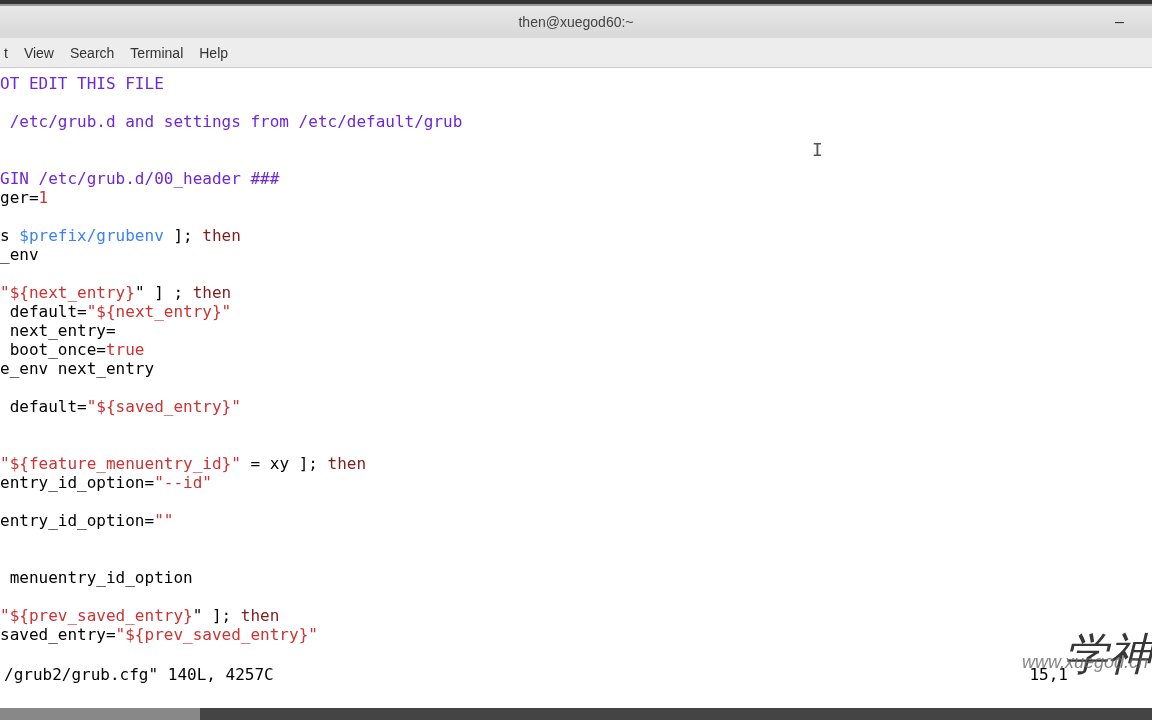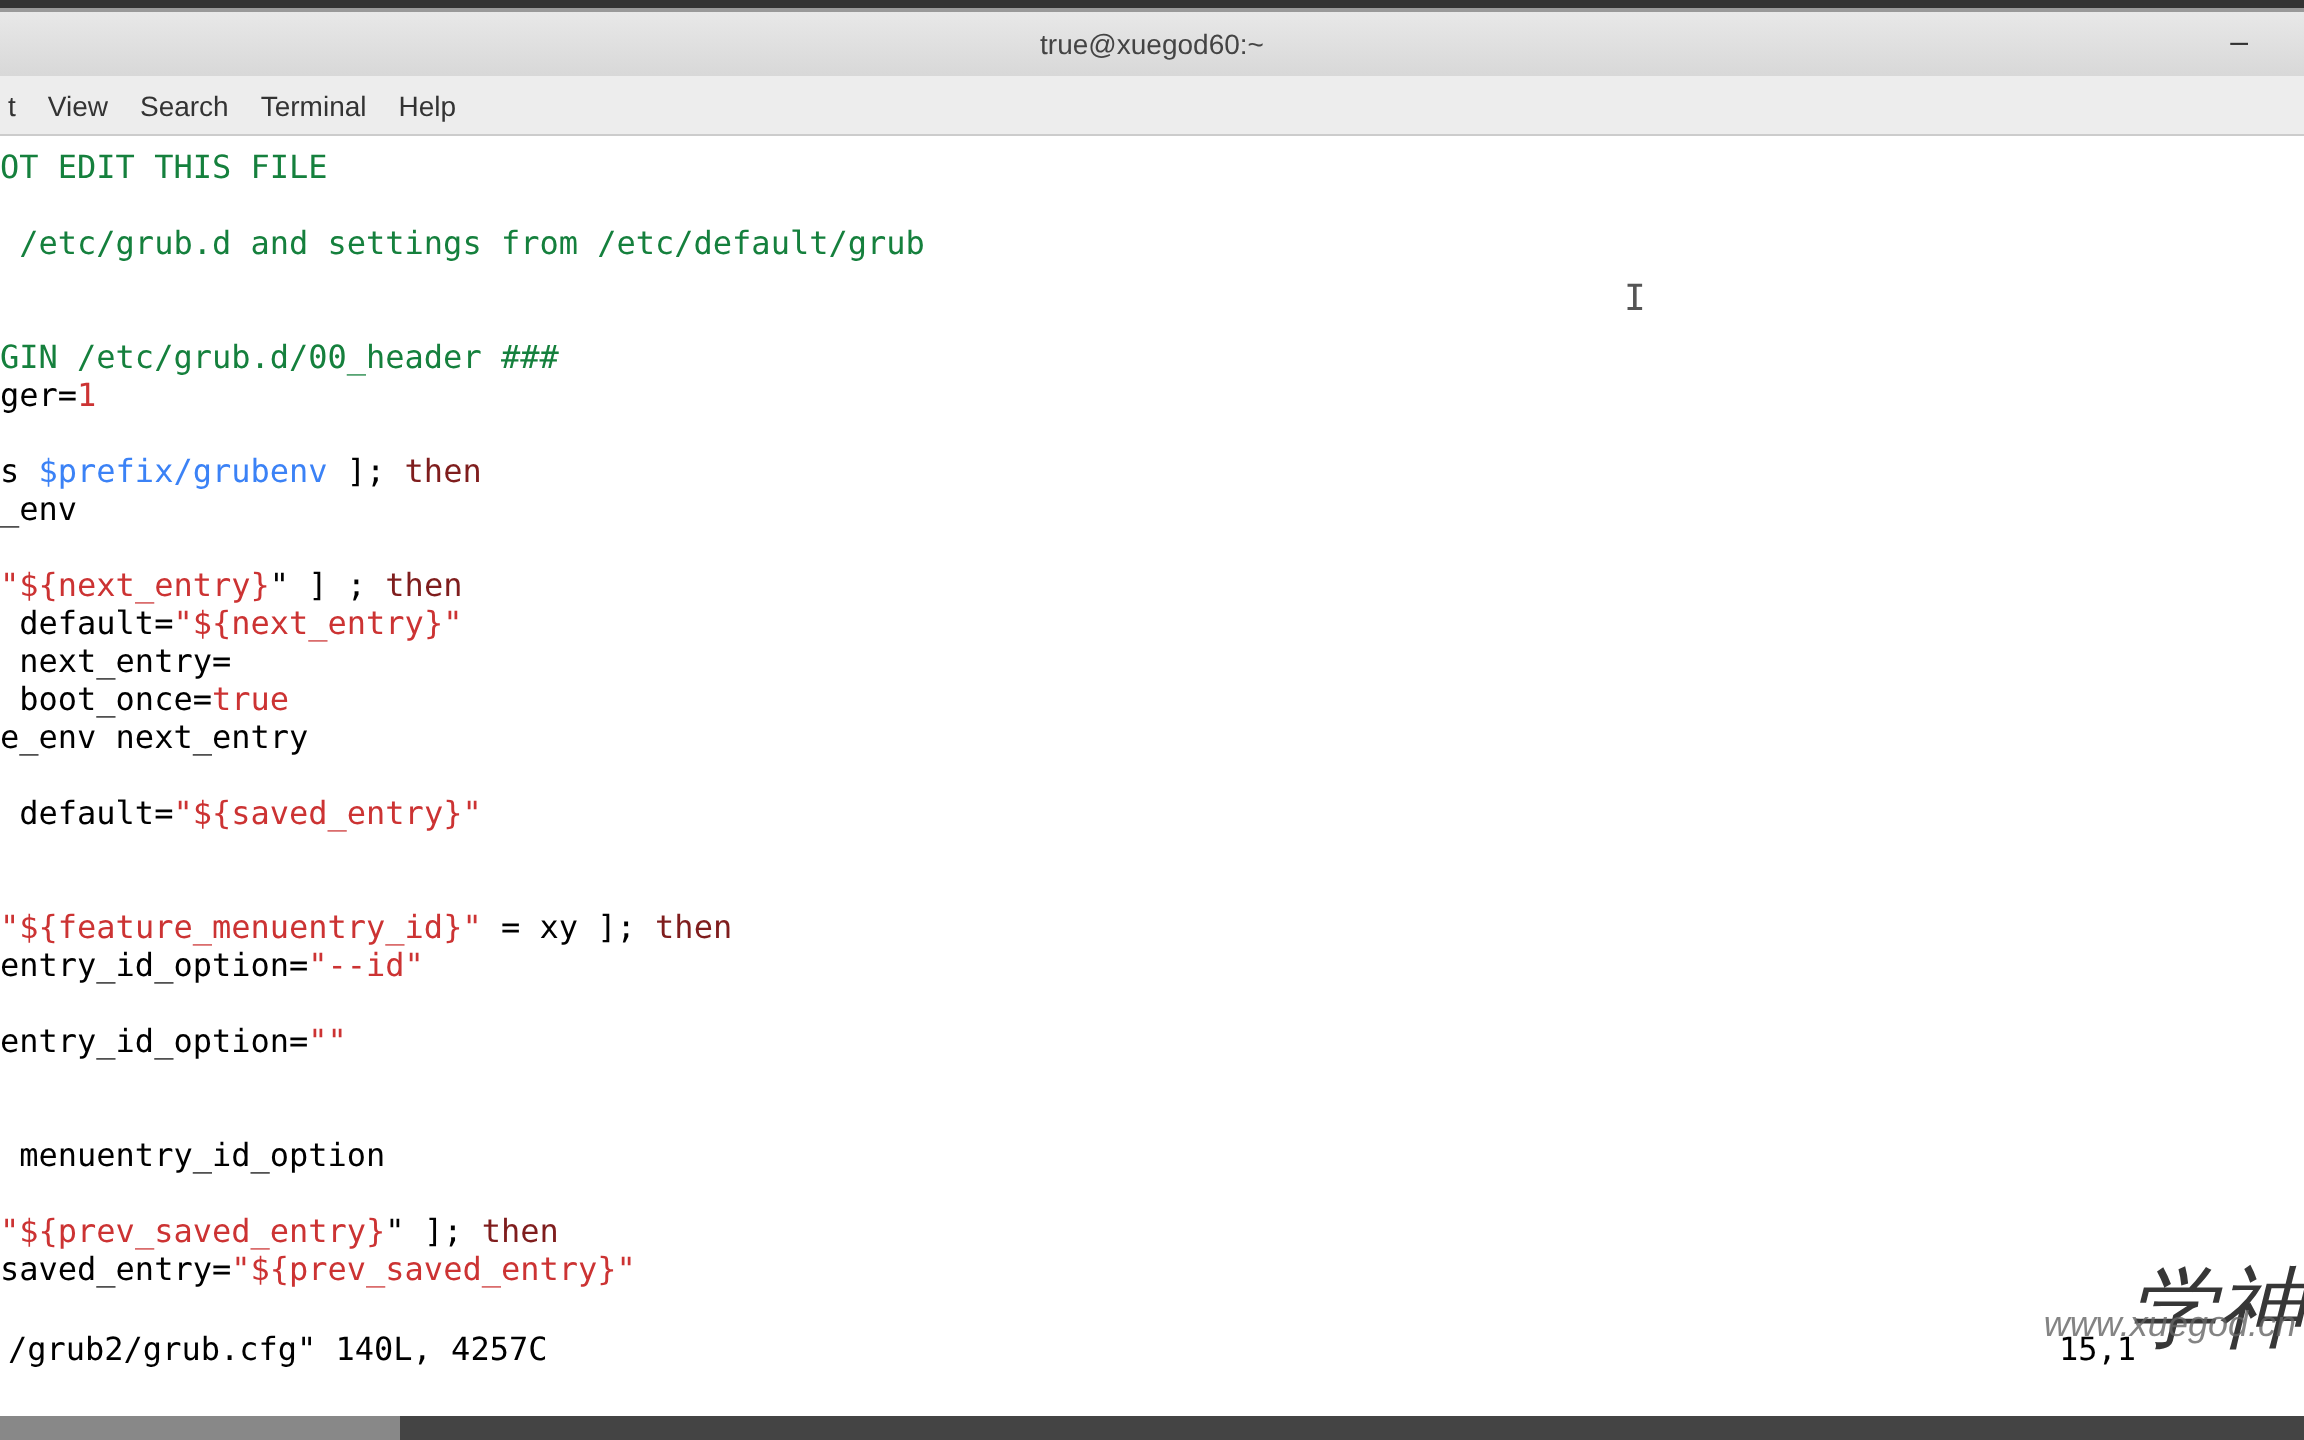--- a/index.html
+++ b/index.html
@@ -56,21 +56,21 @@
     .menu-item:first-child { padding-left: 2px; }
     .terminal-content {
       background: #fff;
       padding: 6px 0 0 0;
       line-height: 19px;
       position: relative;
       height: 640px;
       overflow: hidden;
     }
     .line { white-space: pre; }
-    .comment { color: #15803d; margin-top: 14px; }
+    .comment { color: #6d28d9; margin-top: 14px; }
     .number { color: #c33; }
     .keyword { color: #7f1d1d; font-weight: normal; }
     .string { color: #c33; }
     .green { color: #3b82f6; }
     .text-black { color: #000; }
     .ibeam-cursor {
       position: absolute;
       left: 812px;
       top: 72px;
       color: #555;
@@ -121,21 +121,21 @@
       font-style: italic;
       opacity: 0.8;
       pointer-events: none;
     }
   </style>
 </head>
 <body>
 
 <div class="titlebar-top"></div>
 <div class="titlebar">
-  <span class="window-title">true@xuegod60:~</span>
+  <span class="window-title">then@xuegod60:~</span>
   <span class="minimize-btn">–</span>
 </div>
 
 <div class="menubar">
   <span class="menu-item">t</span>
   <span class="menu-item">View</span>
   <span class="menu-item">Search</span>
   <span class="menu-item">Terminal</span>
   <span class="menu-item">Help</span>
 </div>

